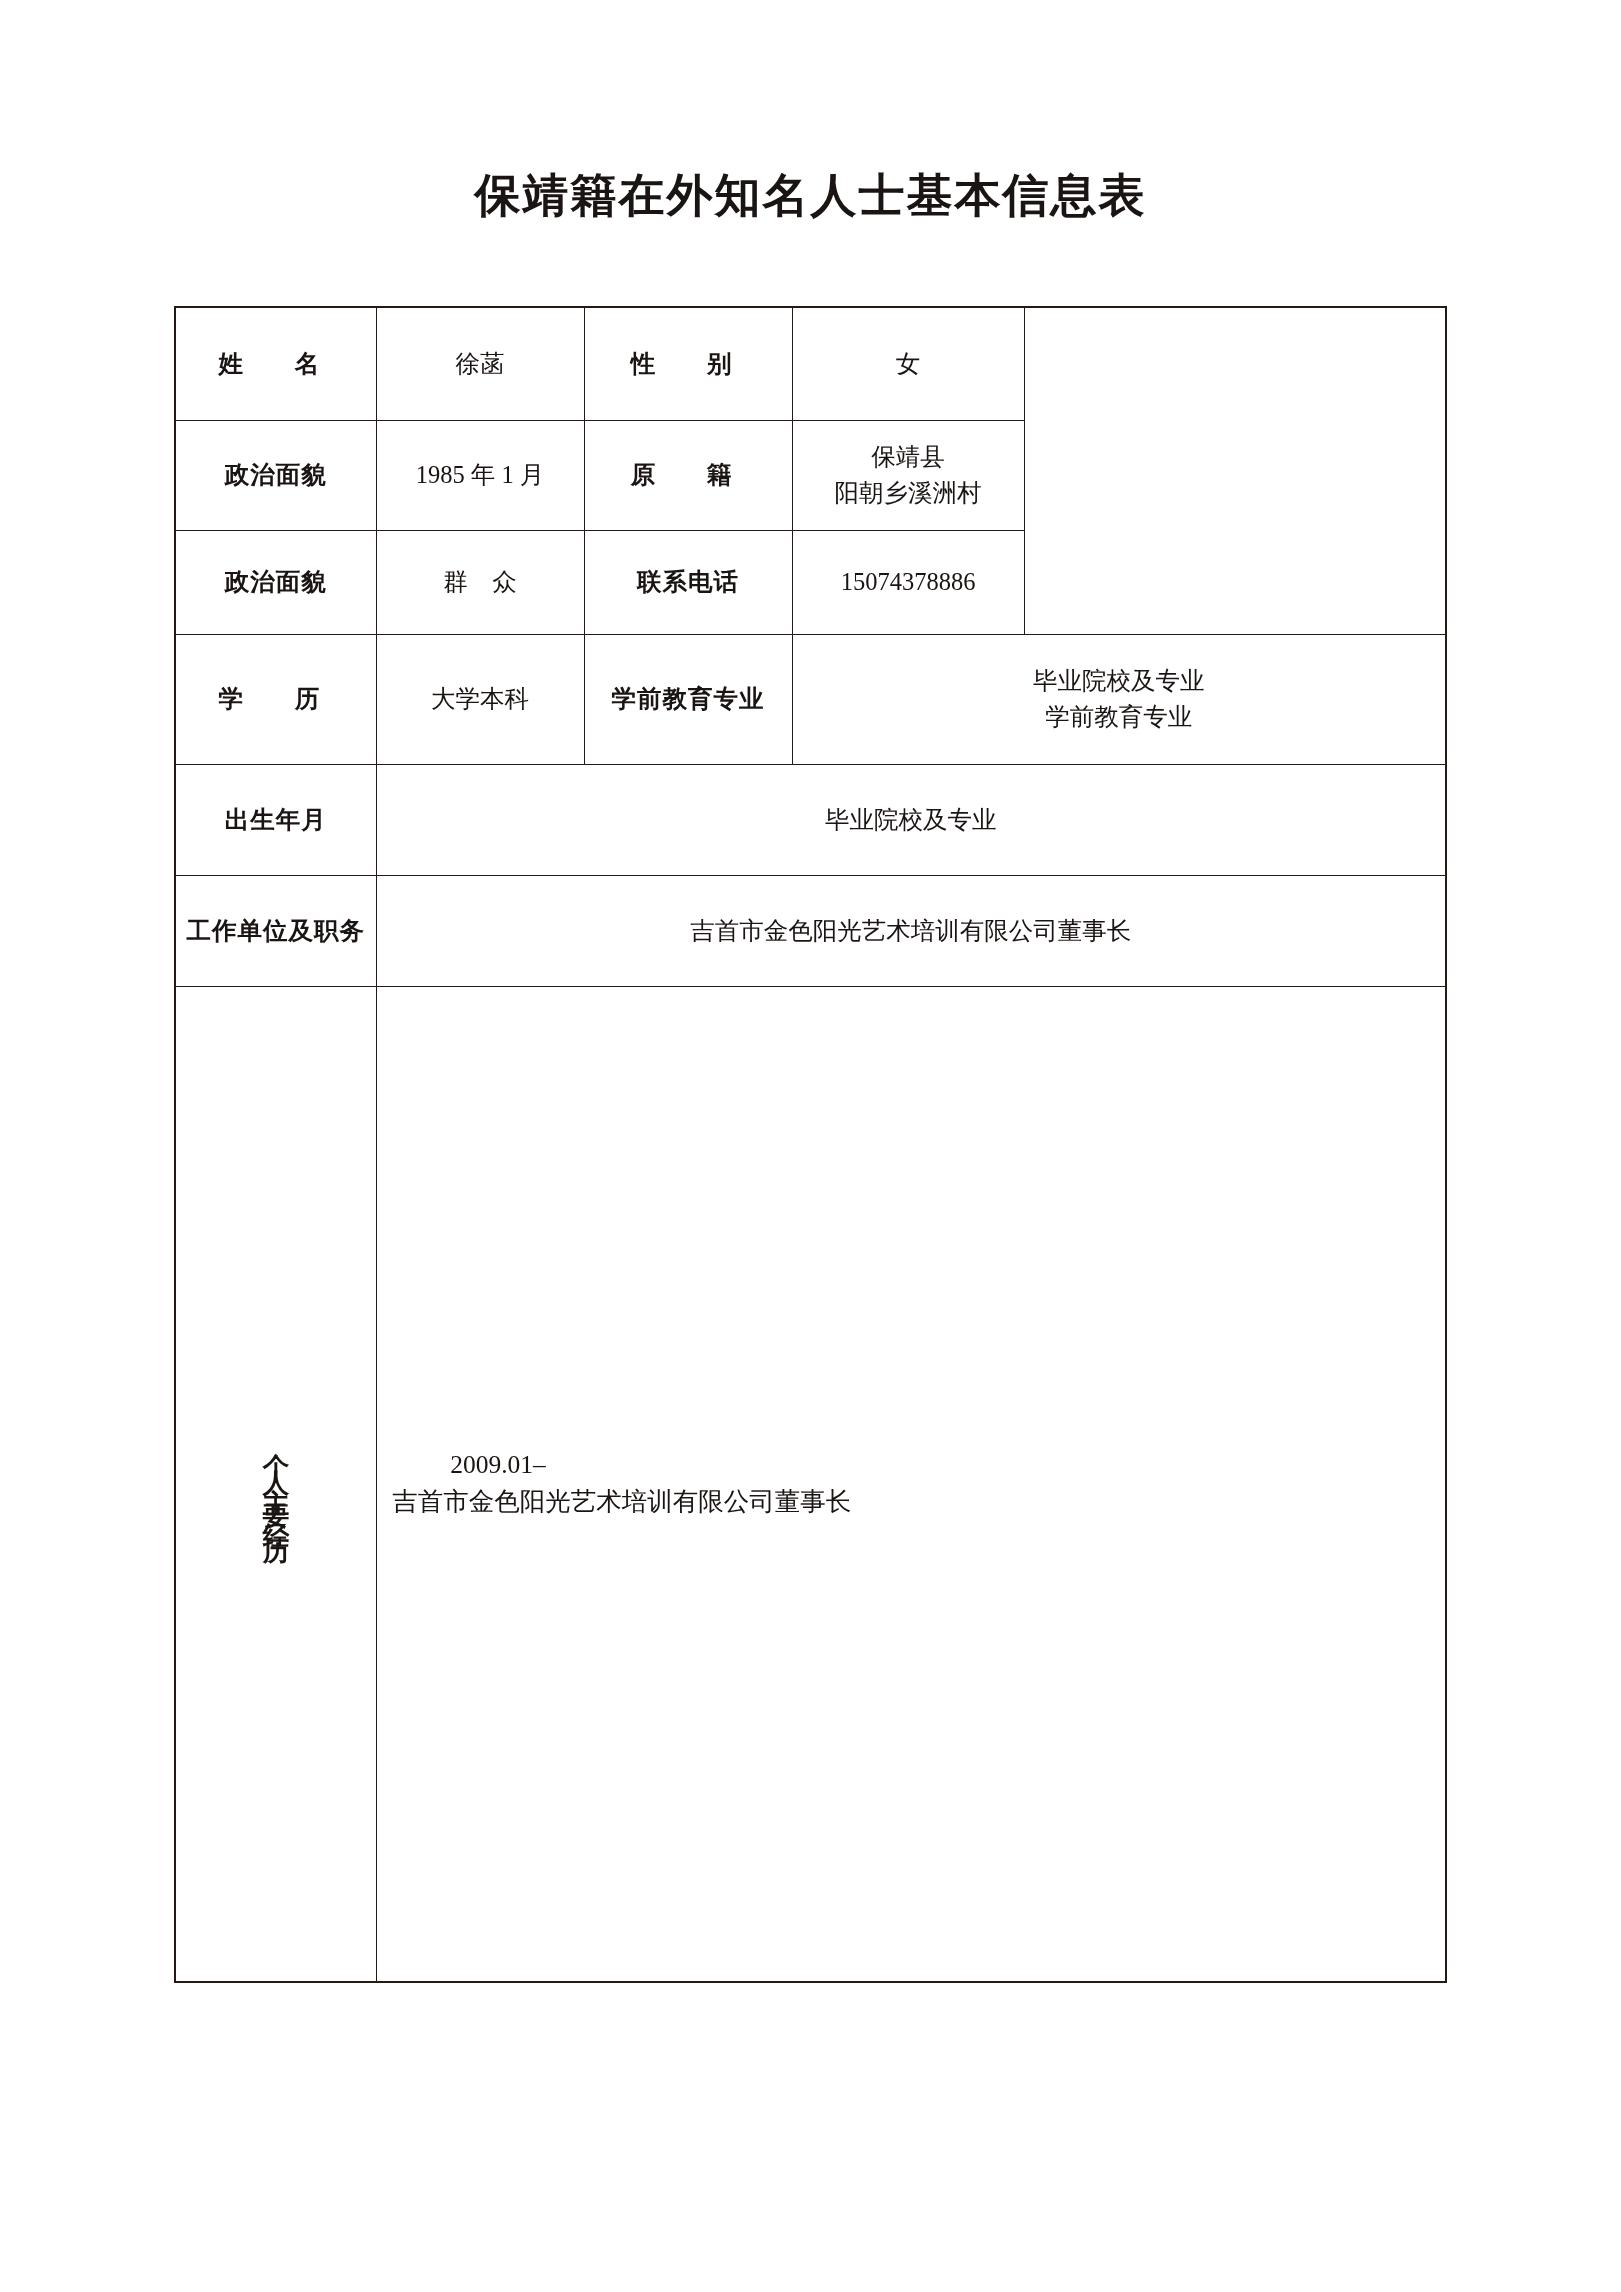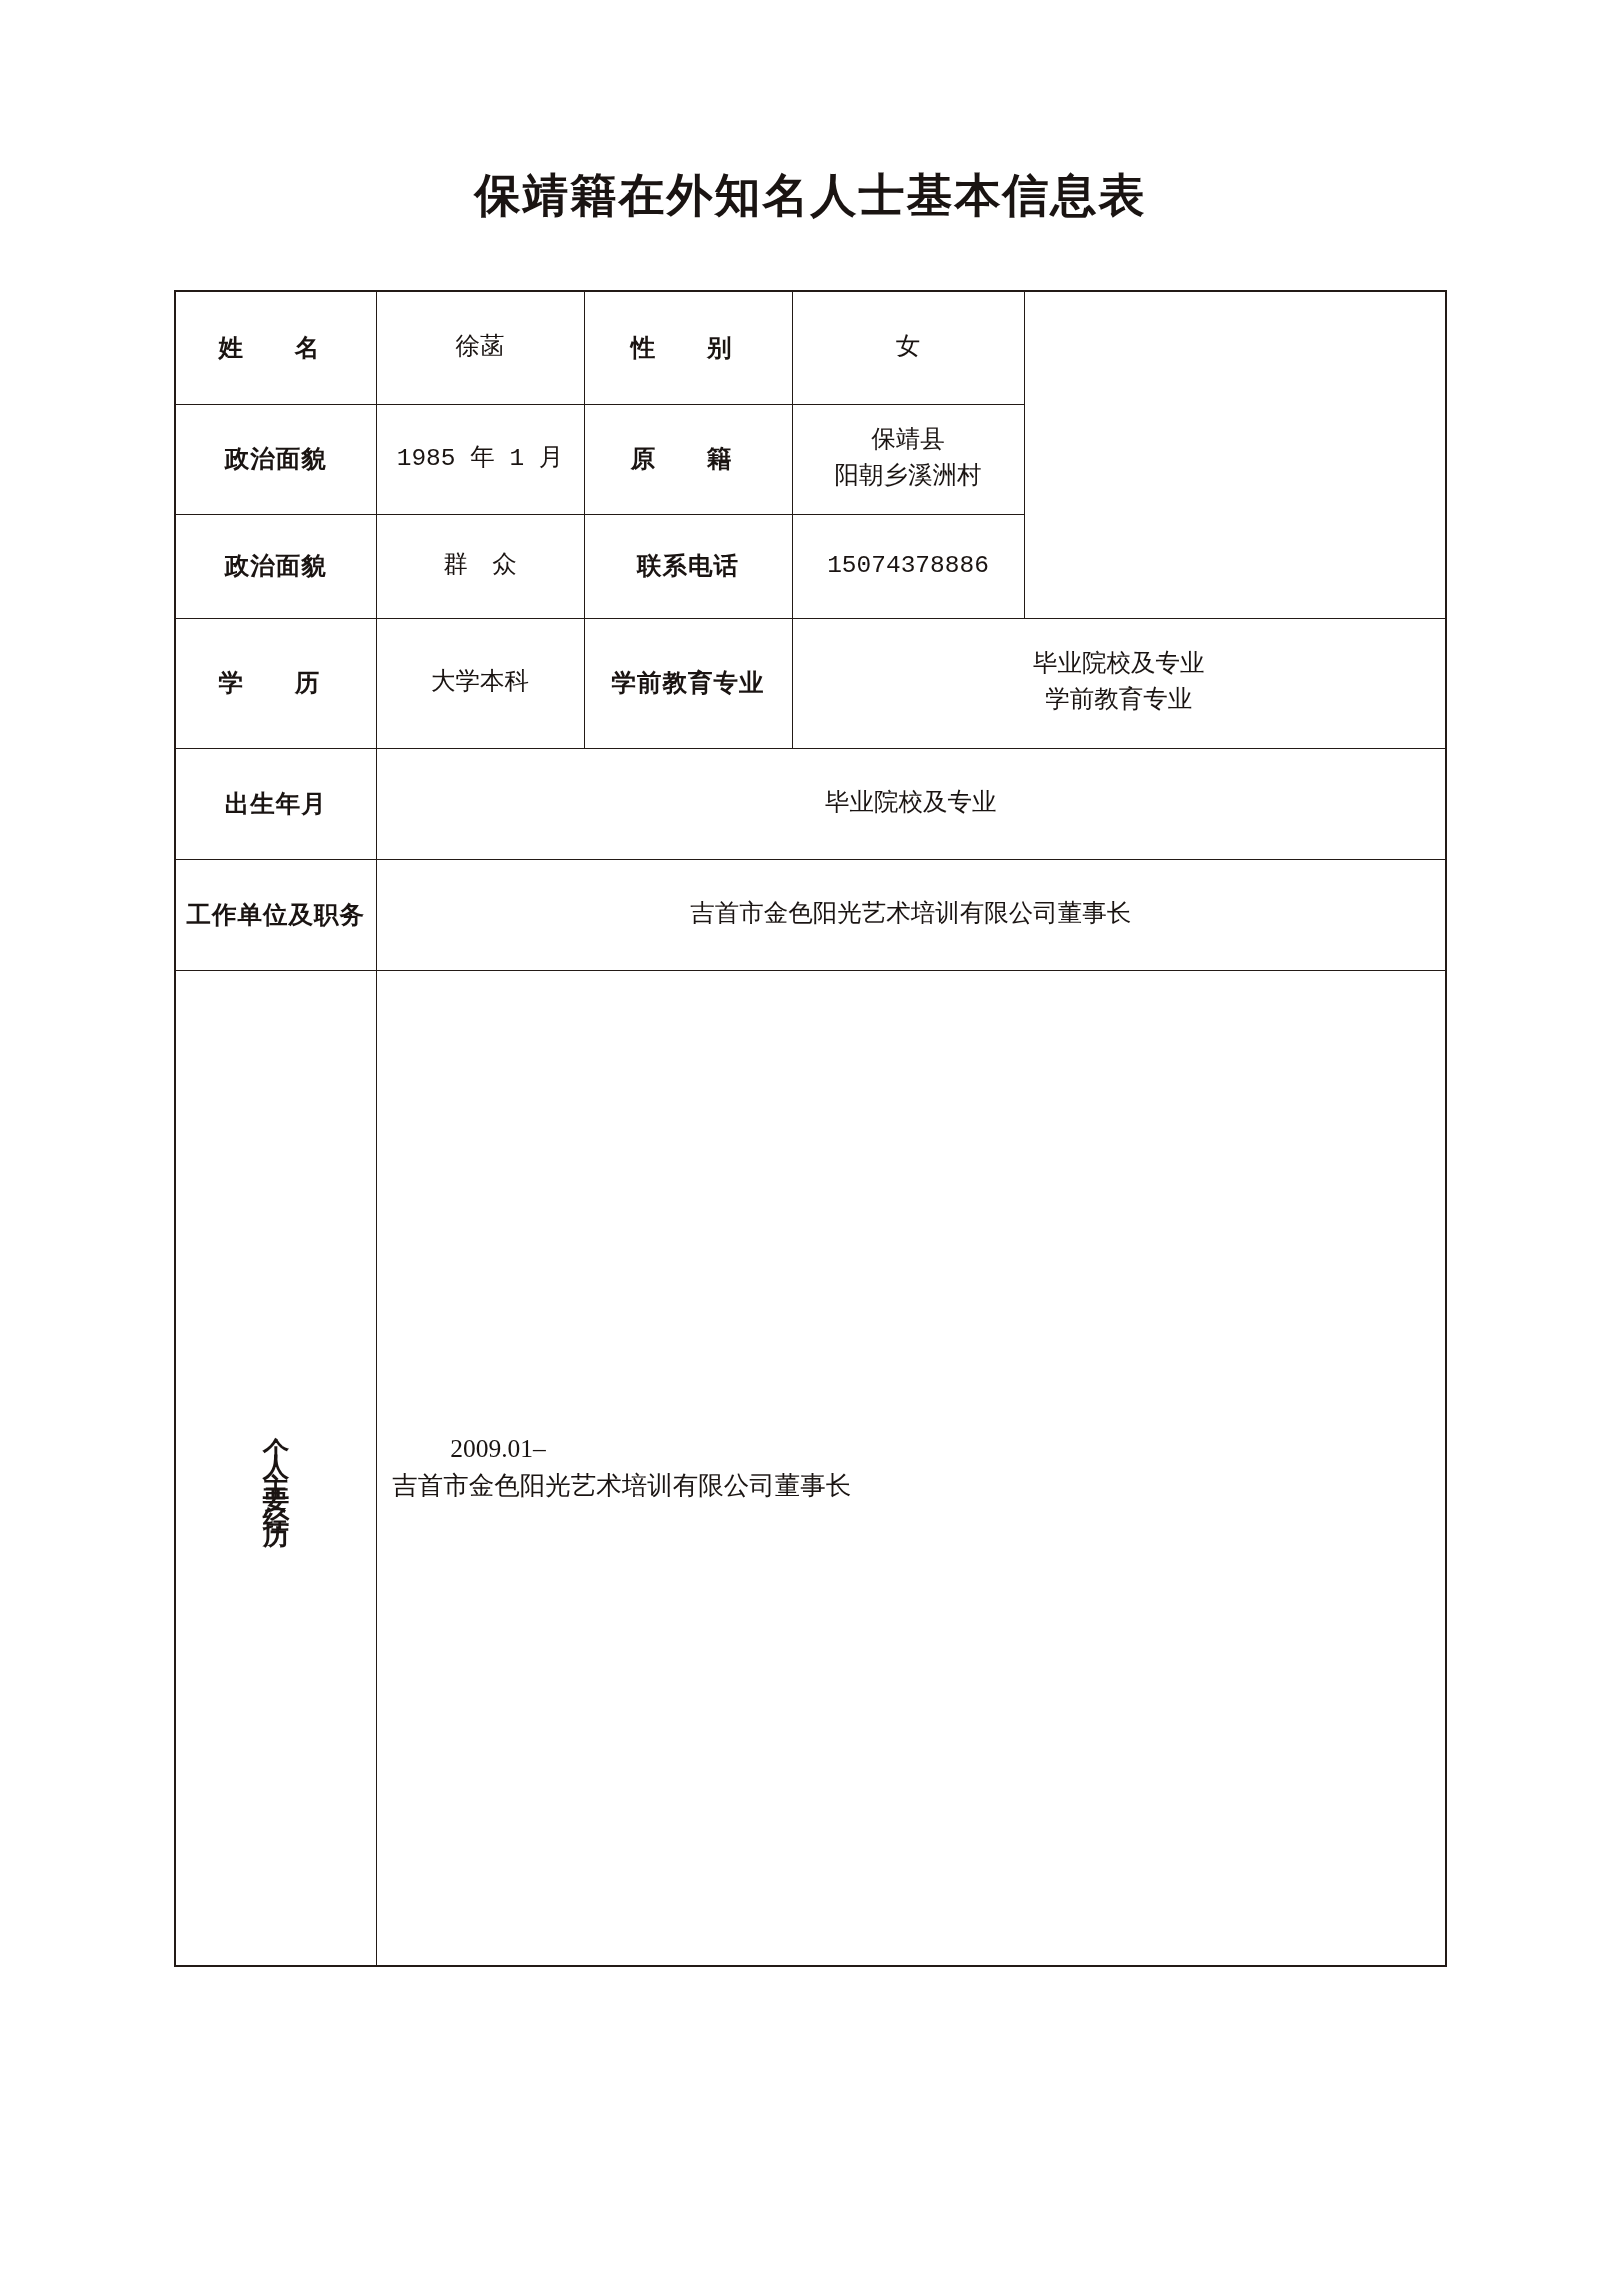--- a/index.html
+++ b/index.html
@@ -52,32 +52,33 @@
     border: 1.6px solid #231a16;
     padding: 0;
     text-align: center;
     vertical-align: middle;
     font-size: 24.5px;
     color: #1a1412;
     line-height: 1.45;
   }
   .form-table.outer {
     border: 2.9px solid #231a16;
+    margin-top: 16px;
   }
 
   
   .lbl {
     font-family: "DejaVu Serif", "Liberation Serif", serif;
     font-weight: bold;
     font-size: 25.5px;
     letter-spacing: 1px;
   }
   .lbl-sp { letter-spacing: 13.7px; padding-left: 13.7px; }
   .val {
-    font-family: Liberation Mono, monospace;
+    font-family: Liberation Serif, serif;
     font-weight: normal;
     font-size: 25.5px;
   }
   .val-two-line { line-height: 1.6; }
 
   
   .vert-label {
     font-family: "DejaVu Serif", "Liberation Serif", serif;
     font-weight: bold;
     font-size: 26.5px;

